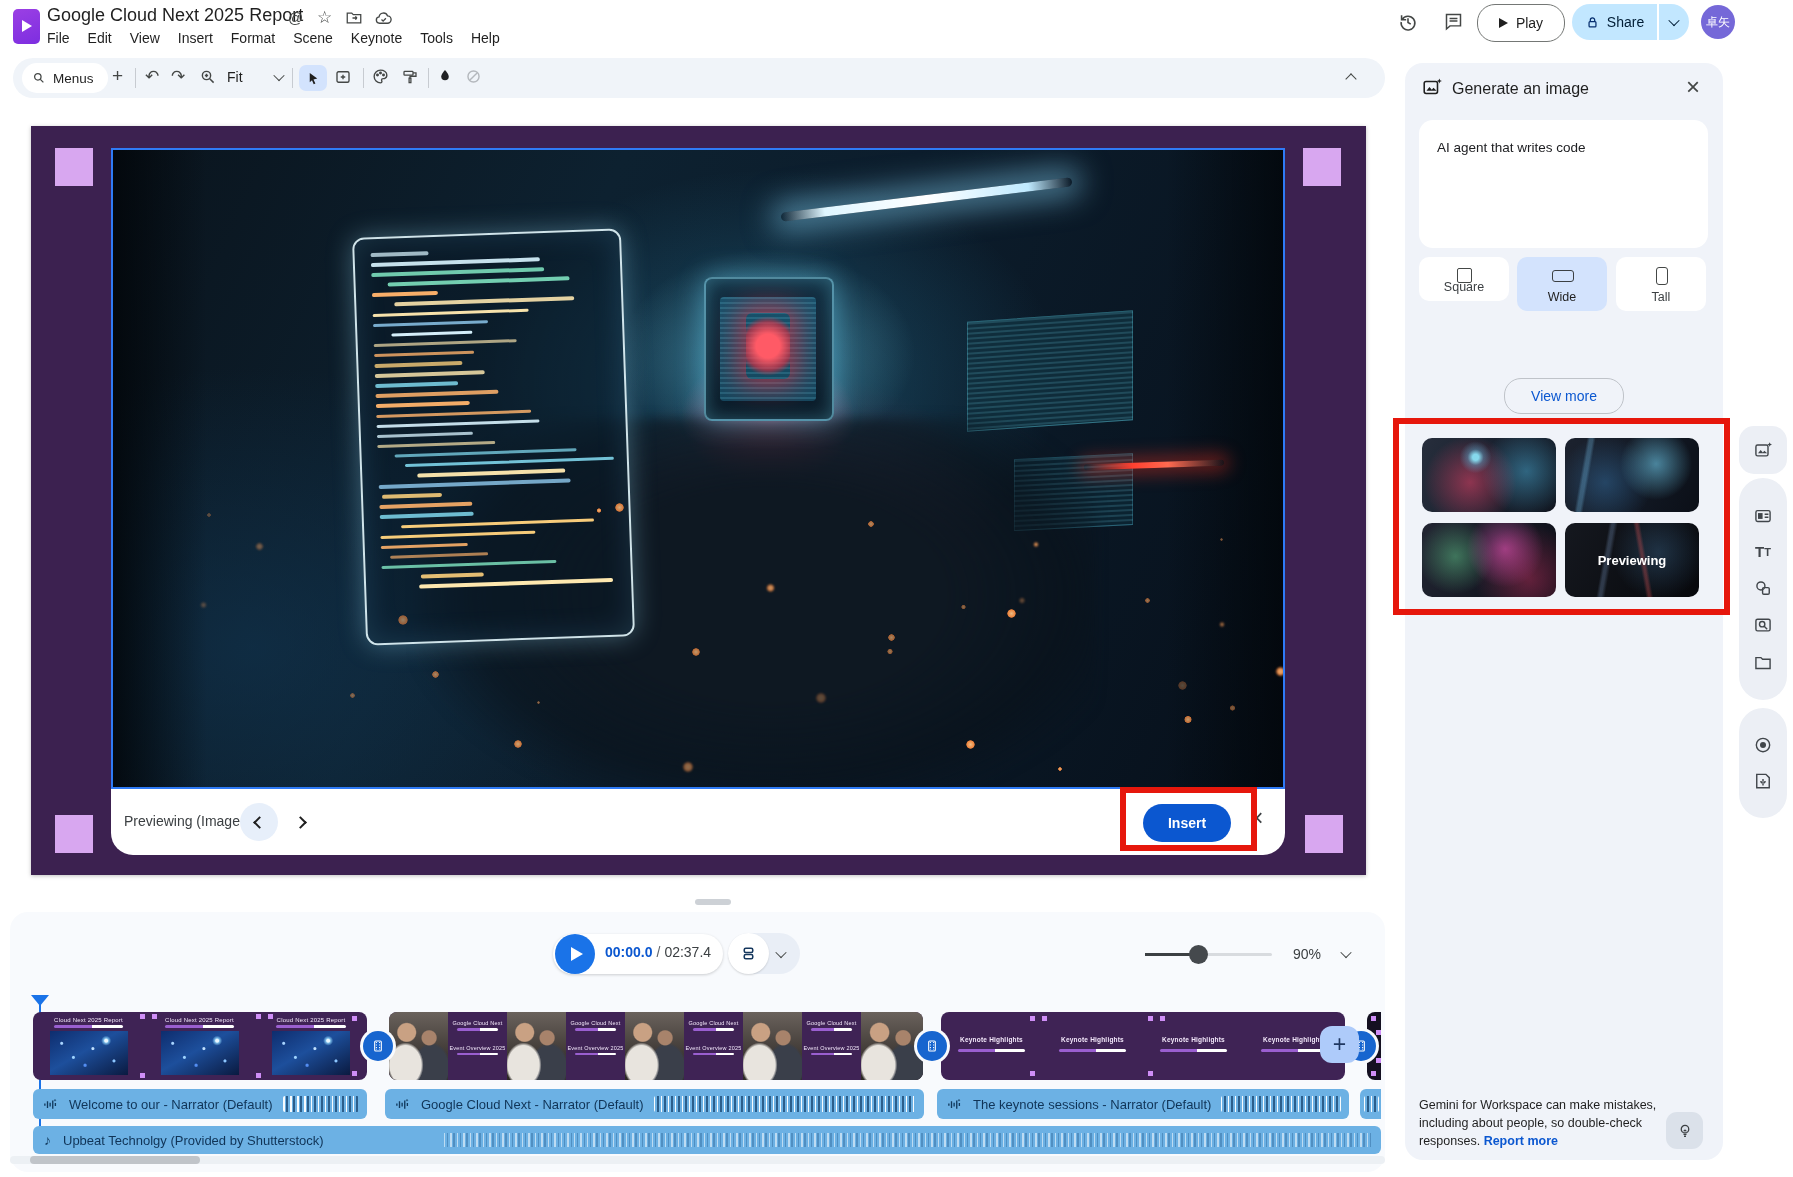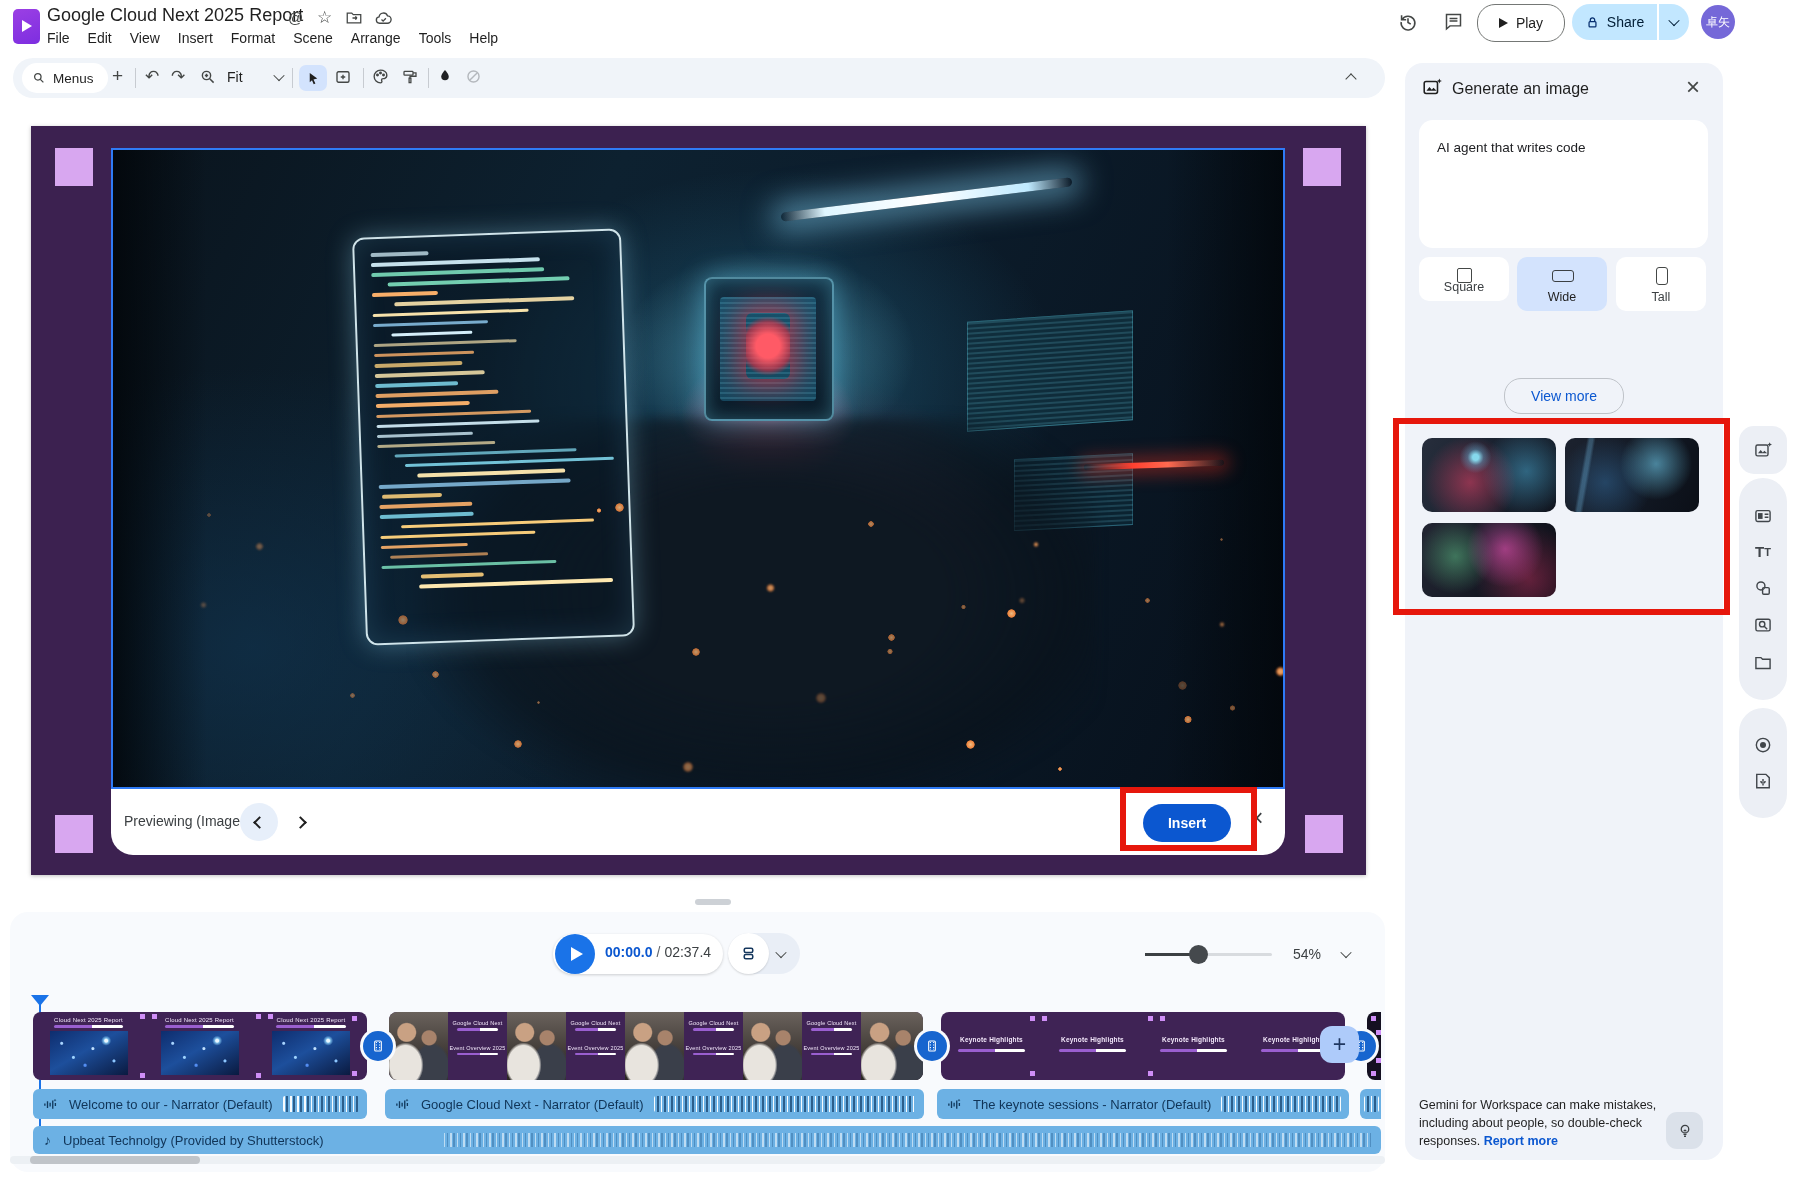--- a/index.html
+++ b/index.html
@@ -95,21 +95,21 @@
         </svg>
     </span>
 
     <div class="abs flex" style="left:38px;top:25px;height:26px;">
       <span class="menu-item">File</span>
       <span class="menu-item">Edit</span>
       <span class="menu-item">View</span>
       <span class="menu-item">Insert</span>
       <span class="menu-item">Format</span>
       <span class="menu-item">Scene</span>
-      <span class="menu-item">Arrange</span>
+      <span class="menu-item">Keynote</span>
       <span class="menu-item">Tools</span>
       <span class="menu-item">Help</span>
     </div>
 
     <span class="abs ic" style="left:1397px;top:11px;">
       <svg width="22" height="22" viewBox="0 0 24 24" fill="none" stroke="#444746" stroke-width="1.7">
           <path d="M5 4.5v5h5"></path>
           <path d="M5.6 9.3A7.5 7.5 0 1 1 4.6 12"></path>
           <path d="M12 8v4.5l3 1.8"></path>
         </svg>
@@ -330,21 +330,21 @@
         <rect x="6" y="4.5" width="12" height="6.2" rx="2.2"></rect>
         <rect x="6" y="13.3" width="12" height="6.2" rx="2.2"></rect>
       </svg>
   </div>
   <span class="abs chev down" style="left:777px;top:950px;"></span>
 
   <div class="abs" style="left:1145px;top:953px;width:127px;height:3px;background:#d8dbdf;border-radius:2px;">
     <div class="abs" style="left:0;top:0;width:53px;height:3px;background:#3c4043;"></div>
     <div class="abs" style="left:44px;top:-8px;width:19px;height:19px;border-radius:50%;background:#45494d;"></div>
   </div>
-  <span class="abs" style="left:1293px;top:946px;font-size:14px;color:#3c4043;">54%</span>
+  <span class="abs" style="left:1293px;top:946px;font-size:14px;color:#3c4043;">90%</span>
   <span class="abs chev down" style="left:1342px;top:950px;"></span>
 
   <div class="abs" style="left:31px;top:995px;width:0;height:0;border-left:9px solid transparent;border-right:9px solid transparent;border-top:11px solid #1a73e8;"></div>
   <div class="abs" style="left:39px;top:1004px;width:2px;height:148px;background:#1a73e8;"></div>
 
   <div class="abs clip" style="left:33px;width:334px;">
     <div class="abs" style="left:0;top:0;width:111px;height:68px;">
       <div class="mini-title" style="margin-top:5px;">Cloud Next 2025 Report</div>
       <div class="pbarline" style="width:62%;margin:2px auto 0;"></div>
       <div class="pimg" style="width:78px;height:44px;margin:3px auto 0;"></div>
@@ -511,20 +511,23 @@
   </div>
 
 
   <div class="abs flex" style="left:1504px;top:378px;width:118px;height:34px;border:1px solid #bfc3c9;border-radius:17px;justify-content:center;">
     <span style="font-size:14px;font-weight:500;color:#0b57d0;">View more</span>
   </div>
 
   <div class="thumb t1" style="left:1422px;top:438px;"></div>
   <div class="thumb t2" style="left:1565px;top:438px;"></div>
   <div class="thumb t3" style="left:1422px;top:523px;"></div>
+  <div class="thumb t4 flex" style="left:1565px;top:523px;justify-content:center;">
+    <span style="font-size:13px;font-weight:600;color:#fff;">Previewing</span>
+  </div>
 
   <div class="abs redbox" style="left:1393px;top:418px;width:337px;height:197px;"></div>
 
   <div class="abs" style="left:1419px;top:1096px;width:242px;font-size:12.5px;line-height:18px;color:#1f1f1f;">
     <span>Gemini for Workspace can make mistakes, including about people, so double-check responses.</span>
     <span style="color:#0b57d0;font-weight:600;cursor:pointer;">Report more</span>
   </div>
   <div class="abs flex" style="left:1666px;top:1112px;width:37px;height:37px;border-radius:11px;background:#dbe1ea;justify-content:center;">
     <svg width="18" height="18" viewBox="0 0 24 24" fill="none" stroke="#3c4043" stroke-width="1.7">
         <circle cx="12" cy="9.5" r="5"></circle>

